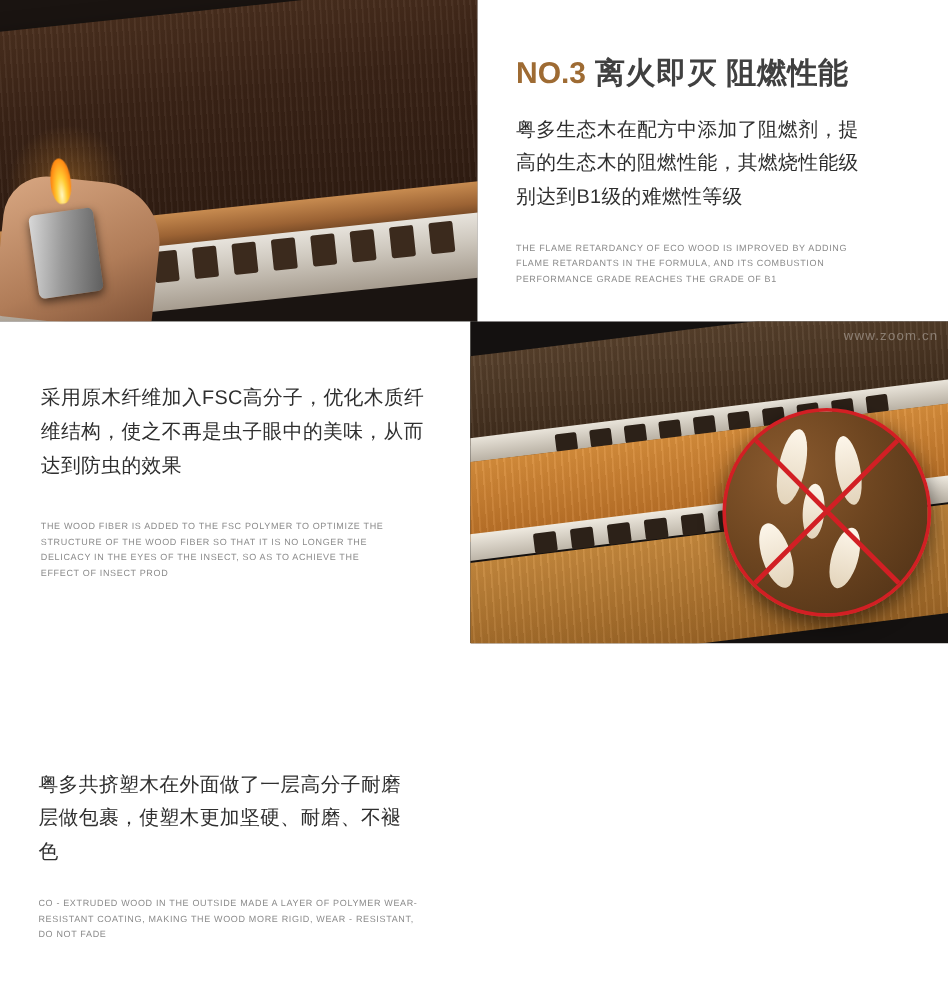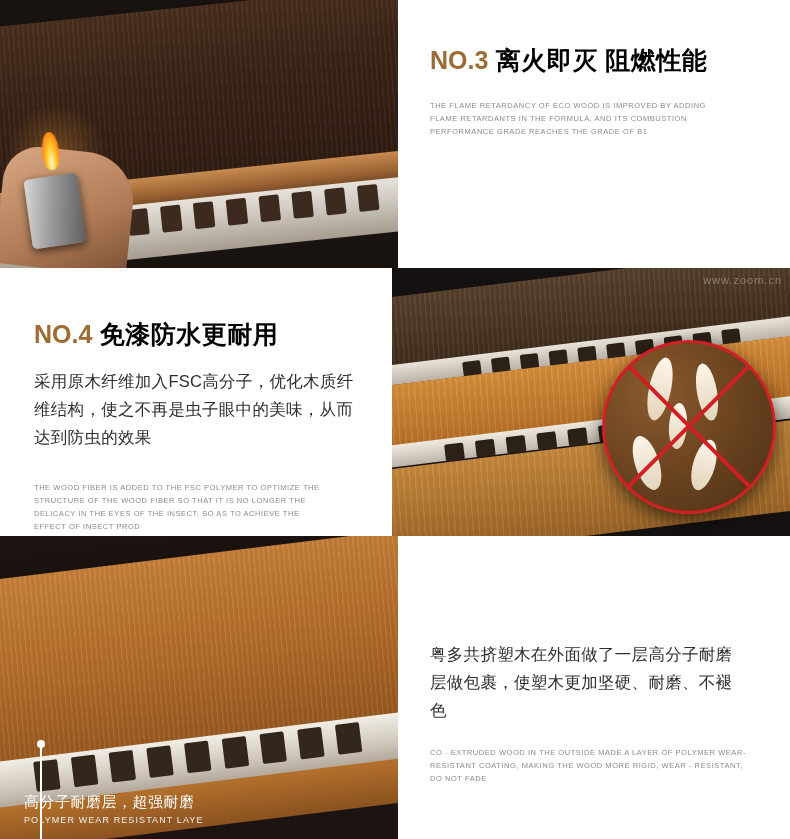--- a/index.html
+++ b/index.html
@@ -42,21 +42,21 @@
     font-weight: bold;
     letter-spacing: 0.5px;
     color: #9e6b33;
     white-space: nowrap;
   }
   .headline .no {
     color: #9e6b33;
     letter-spacing: 0px;
   }
   .headline .cn {
-    color: #000000;
+    color: #404040;
   }
   .body-cn {
     font-size: 16.5px;
     line-height: 28px;
     color: #2f2f2f;
     letter-spacing: 0.3px;
   }
   .body-en {
     font-size: 7.5px;
     line-height: 13px;
@@ -325,32 +325,29 @@
       <div class="ph1-hand"></div>
       <div class="ph1-lighter"></div>
       <div class="ph1-flame"></div>
     </div>
 
     <div class="textcol">
       <div class="headline">
         <span class="no">NO.3</span>
         <span class="cn">离火即灭 阻燃性能</span>
       </div>
+      <div class="body-cn">粤多生态木在配方中添加了阻燃剂，提高的生态木的阻燃性能，其燃烧性能级别达到B1级的难燃性等级</div>
       <div class="body-en">THE FLAME RETARDANCY OF ECO WOOD IS IMPROVED BY ADDING FLAME RETARDANTS IN THE FORMULA, AND ITS COMBUSTION PERFORMANCE GRADE REACHES THE GRADE OF B1</div>
     </div>
 
   </div>
 
   <div class="row b2">
 
     <div class="textcol">
-      <div class="headline">
-        <span class="no">NO.4</span>
-        <span class="cn">免漆防水更耐用</span>
-      </div>
       <div class="body-cn">采用原木纤维加入FSC高分子，优化木质纤维结构，使之不再是虫子眼中的美味，从而达到防虫的效果</div>
       <div class="body-en">THE WOOD FIBER IS ADDED TO THE FSC POLYMER TO OPTIMIZE THE STRUCTURE OF THE WOOD FIBER SO THAT IT IS NO LONGER THE DELICACY IN THE EYES OF THE INSECT, SO AS TO ACHIEVE THE EFFECT OF INSECT PROD</div>
     </div>
 
     <div class="photo">
       <div class="ph2-bg"></div>
       <div class="ph2-top"></div>
       <div class="ph2-top-face"></div>
       <div class="ph2-slots1">
         <i></i>
@@ -388,42 +385,20 @@
         <div class="ph2-cross-a"></div>
         <div class="ph2-cross-b"></div>
       </div>
       <div class="ph2-watermark">www.zoom.cn</div>
     </div>
 
   </div>
 
   <div class="row b3">
 
-    <div class="photo">
-      <div class="ph3-bg"></div>
-      <div class="ph3-plank"></div>
-      <div class="ph3-face"></div>
-      <div class="ph3-slots">
-        <i></i>
-          <i></i>
-          <i></i>
-          <i></i>
-          <i></i>
-          <i></i>
-          <i></i>
-          <i></i>
-          <i></i>
-      </div>
-      <div class="ph3-skirt"></div>
-      <div class="ph3-leader"></div>
-      <div class="ph3-caption">
-        <div class="cap-cn">高分子耐磨层，超强耐磨</div>
-        <div class="cap-en">POLYMER WEAR RESISTANT LAYE</div>
-      </div>
-    </div>
 
     <div class="textcol">
       <div class="body-cn">粤多共挤塑木在外面做了一层高分子耐磨层做包裹，使塑木更加坚硬、耐磨、不褪色</div>
       <div class="body-en">CO - EXTRUDED WOOD IN THE OUTSIDE MADE A LAYER OF POLYMER WEAR-RESISTANT COATING, MAKING THE WOOD MORE RIGID, WEAR - RESISTANT, DO NOT FADE</div>
     </div>
 
   </div>
 
 </div>
 

